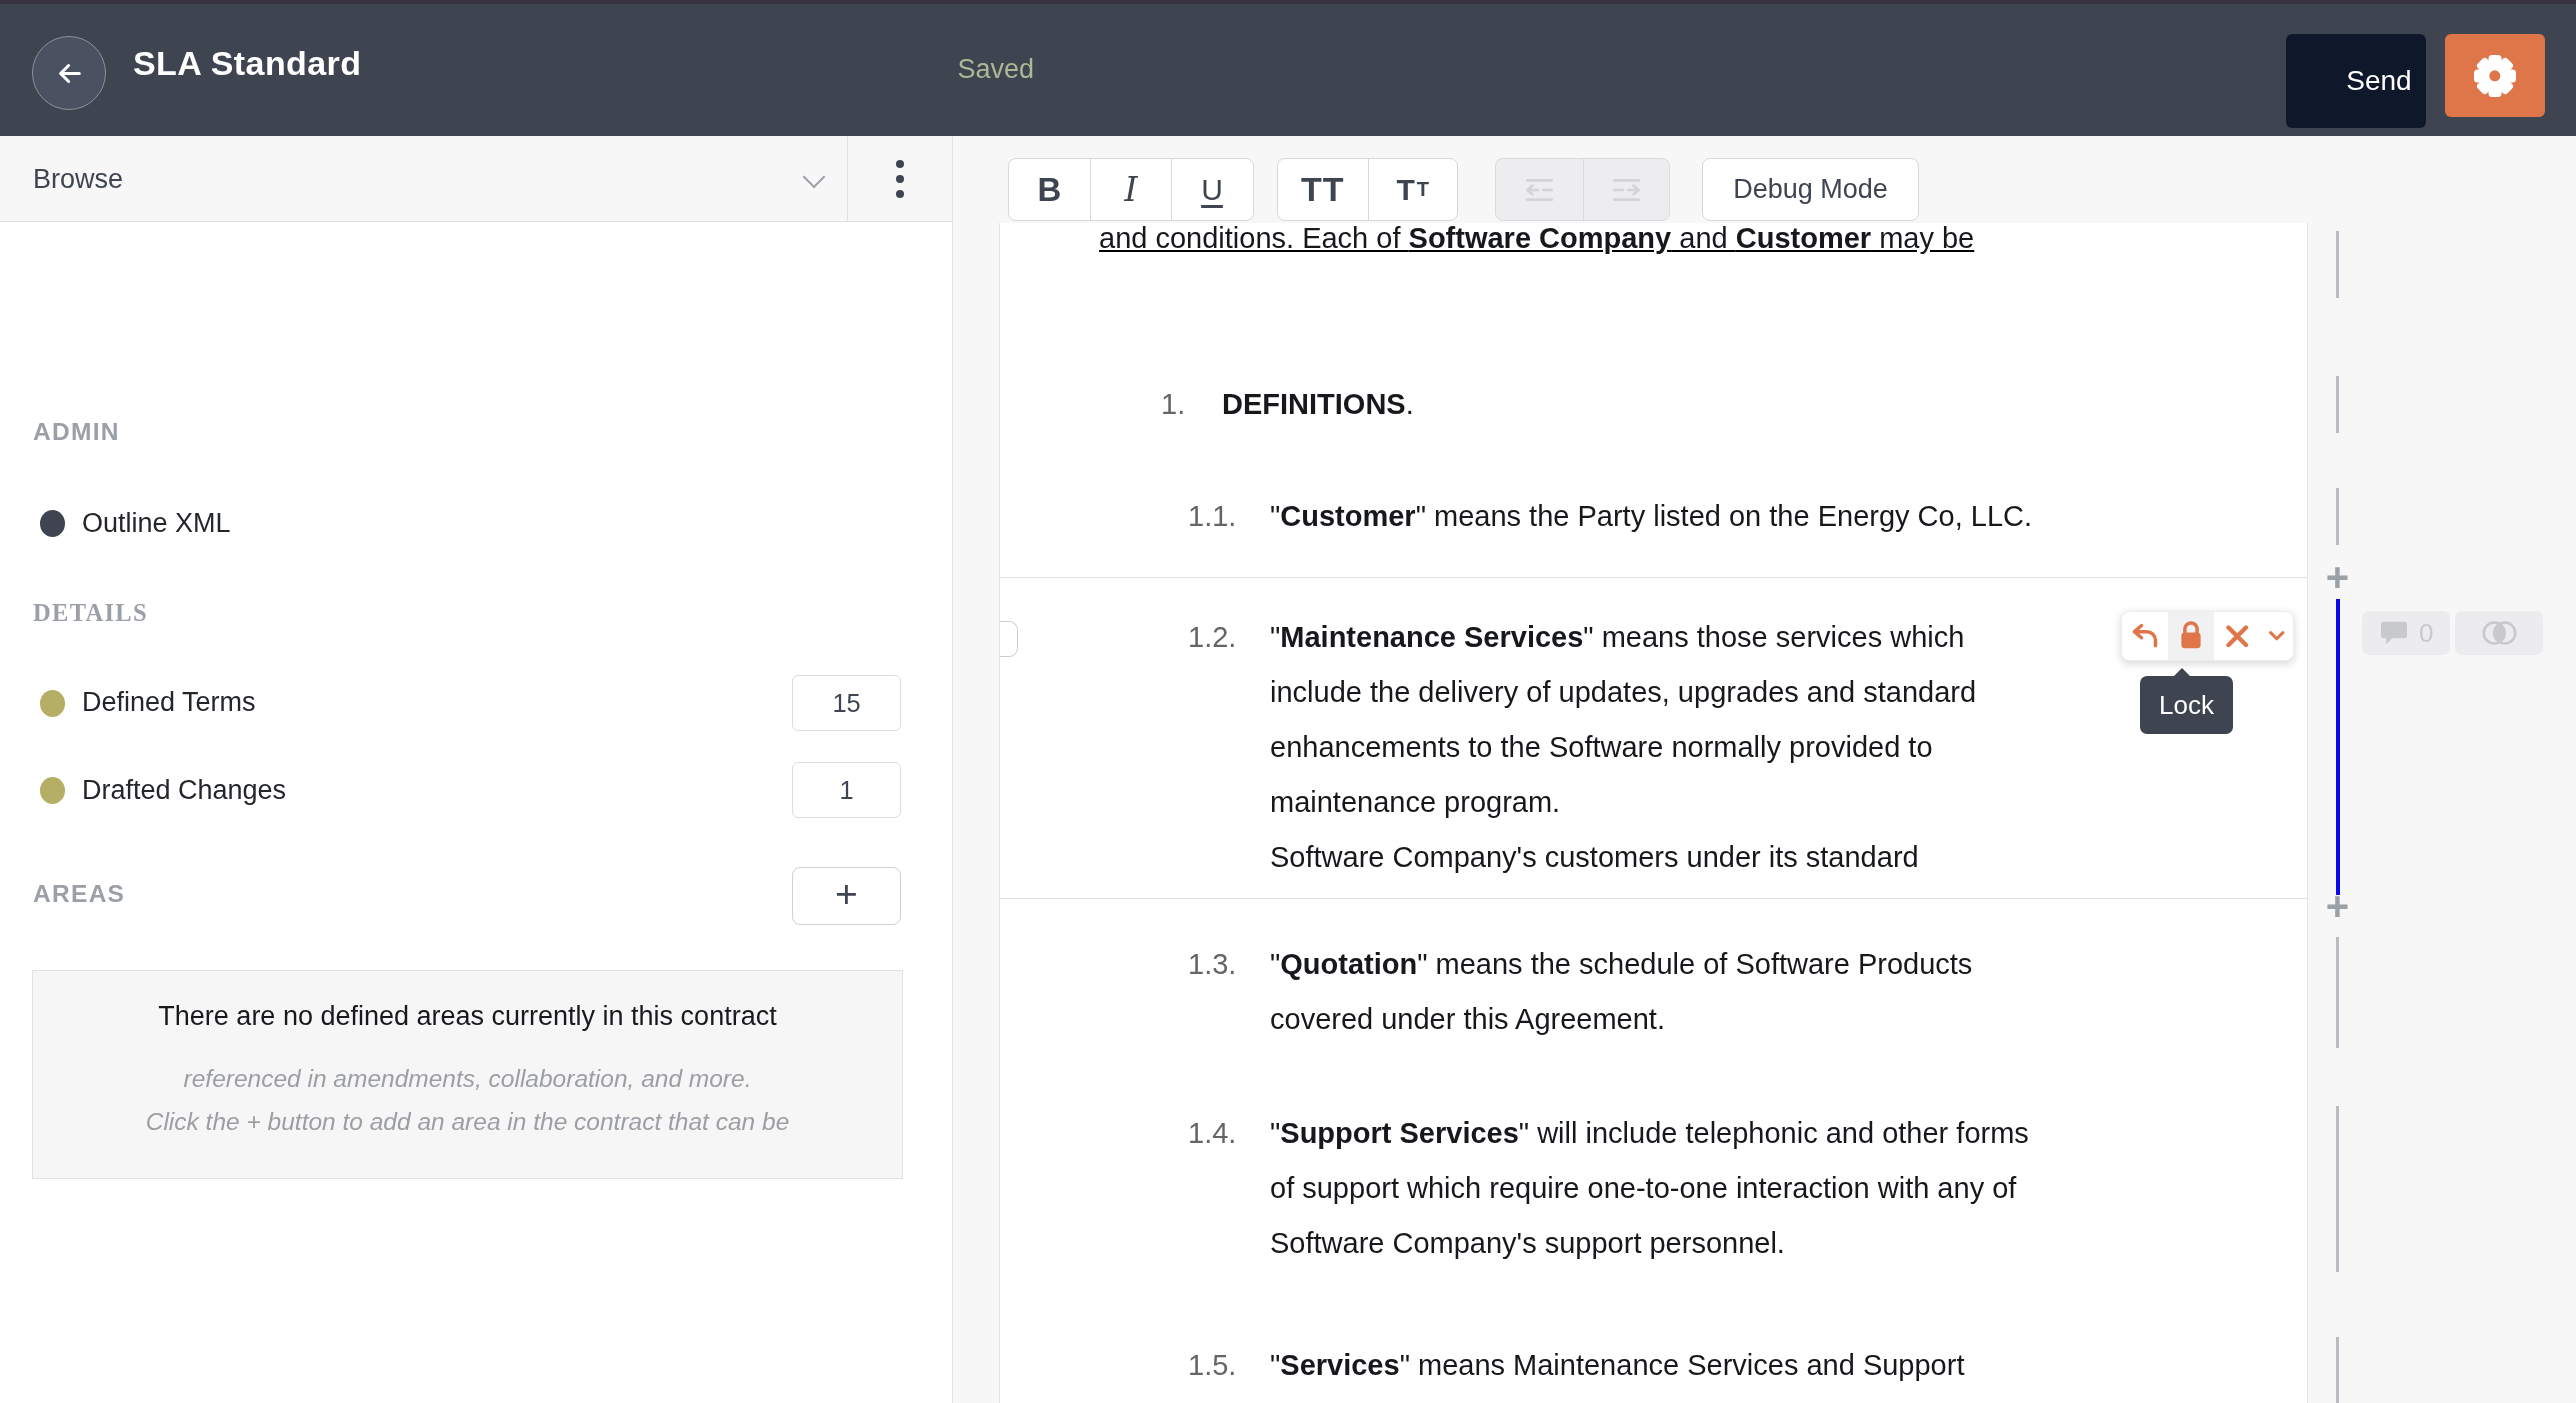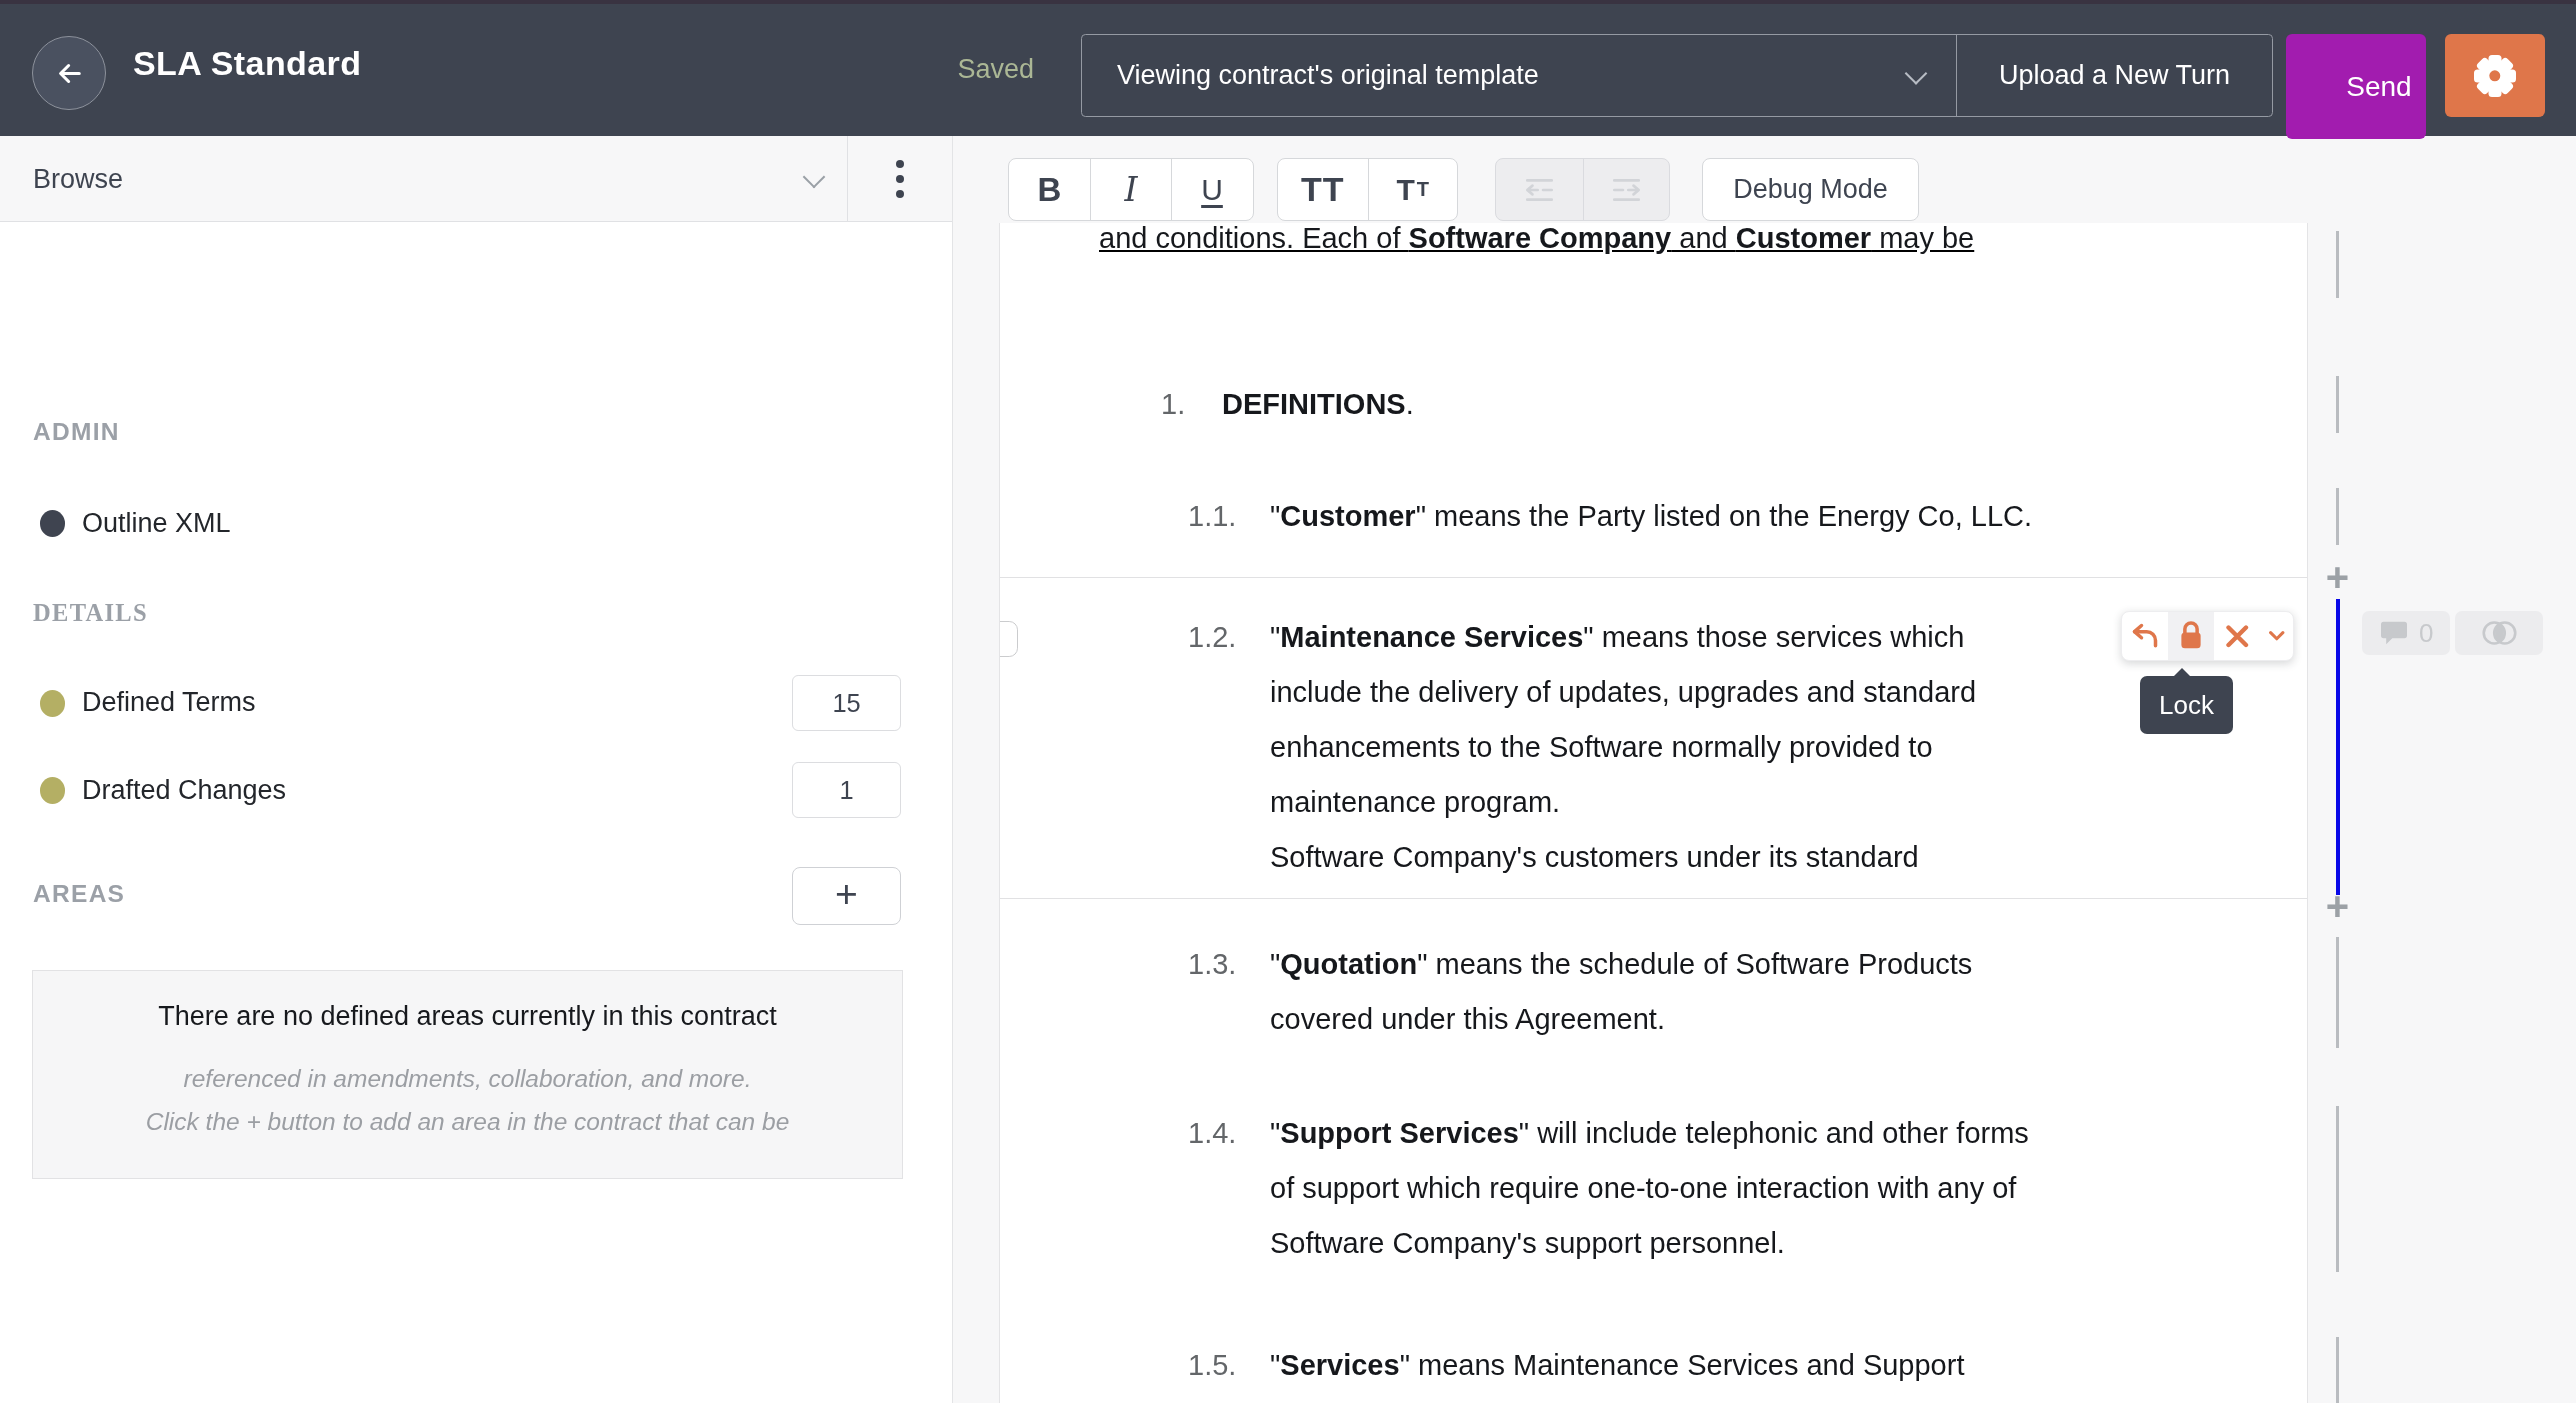--- a/index.html
+++ b/index.html
@@ -10,21 +10,21 @@
   
   .topbar { position:absolute; left:0; top:0; width:2576px; height:136px; background:#3e4450; border-top:4.4px solid #393341; }
   .back-btn { position:absolute; left:32px; top:32px; width:74px; height:74px; border-radius:50%; border:1.8px solid #8d929c; background:#4a5160; display:flex; align-items:center; justify-content:center; cursor:pointer; }
   .doc-title { position:absolute; left:133px; top:0; height:119px; display:flex; align-items:center; color:#ffffff; font-size:34px; font-weight:600; letter-spacing:0.4px; }
   .saved { position:absolute; left:929px; top:0; width:105px; height:131px; display:flex; align-items:center; justify-content:flex-end; color:#abb795; font-size:27px; }
   .view-frame { position:absolute; left:1081px; top:30px; width:1192px; height:83px; border:1.8px solid #959aa3; border-radius:4.4px; display:flex; }
   .view-select { width:874px; display:flex; align-items:center; padding:0 32px 0 35px; color:#ffffff; font-size:27px; cursor:pointer; position:relative; }
   .view-select .label { flex:1; }
   .chev { display:inline-block; width:16px; height:16px; border-right:2.6px solid #b7bcc4; border-bottom:2.6px solid #b7bcc4; transform:rotate(45deg) translate(-1.8px,-1.8px); }
   .upload-btn { width:316px; border-left:1.8px solid #959aa3; display:flex; align-items:center; justify-content:center; color:#ffffff; font-size:27px; cursor:pointer; }
-  .send-btn { position:absolute; left:2286px; top:30px; width:140px; height:105px; background:#a21caf; border-radius:6.1px; display:flex; align-items:center; justify-content:center; color:#fff; font-size:28px; cursor:pointer;padding-left:46px; }
+  .send-btn { position:absolute; left:2286px; top:30px; width:140px; height:94px; background:#0f172a; border-radius:6.1px; display:flex; align-items:center; justify-content:center; color:#fff; font-size:28px; cursor:pointer;padding-left:46px; }
   .gear-btn { position:absolute; left:2445px; top:30px; width:100px; height:83px; background:#df764a; border-radius:6.1px; display:flex; align-items:center; justify-content:center; cursor:pointer; }
   .gear { position:relative; width:42px; height:42px; }
   .gear .bar { position:absolute; left:50%; top:50%; width:42px; height:13px; background:#fff; border-radius:3.5px; }
   .gear .b0 { transform:translate(-50%,-50%) rotate(0deg); }
   .gear .b1 { transform:translate(-50%,-50%) rotate(45deg); }
   .gear .b2 { transform:translate(-50%,-50%) rotate(90deg); }
   .gear .b3 { transform:translate(-50%,-50%) rotate(135deg); }
   .gear .hub { position:absolute; left:50%; top:50%; width:30px; height:30px; border-radius:50%; background:#fff; transform:translate(-50%,-50%); }
   .gear .hole { position:absolute; left:50%; top:50%; width:11.4px; height:11.4px; border-radius:50%; background:#df764a; transform:translate(-50%,-50%); z-index:2; }
 
@@ -100,27 +100,20 @@
 <div class="screen">
 
   <div class="topbar">
     <div class="back-btn">
       <svg width="39" height="39" viewBox="0 0 44 44">
         <path d="M33 22 H13 M21 13 L12 22 L21 31" stroke="#ffffff" stroke-width="3.5" fill="none" stroke-linecap="round" stroke-linejoin="round"></path>
       </svg>
     </div>
     <div class="doc-title">SLA Standard</div>
     <div class="saved">Saved</div>
-    <div class="view-frame">
-      <div class="view-select">
-        <span class="label">Viewing contract's original template</span>
-        <span class="chev"></span>
-      </div>
-      <div class="upload-btn">Upload a New Turn</div>
-    </div>
     <div class="send-btn">Send</div>
     <div class="gear-btn">
       <div class="gear">
         <span class="bar b0"></span>
           <span class="bar b1"></span>
           <span class="bar b2"></span>
           <span class="bar b3"></span>
         <span class="hub"></span>
           <span class="hole"></span>
       </div>

